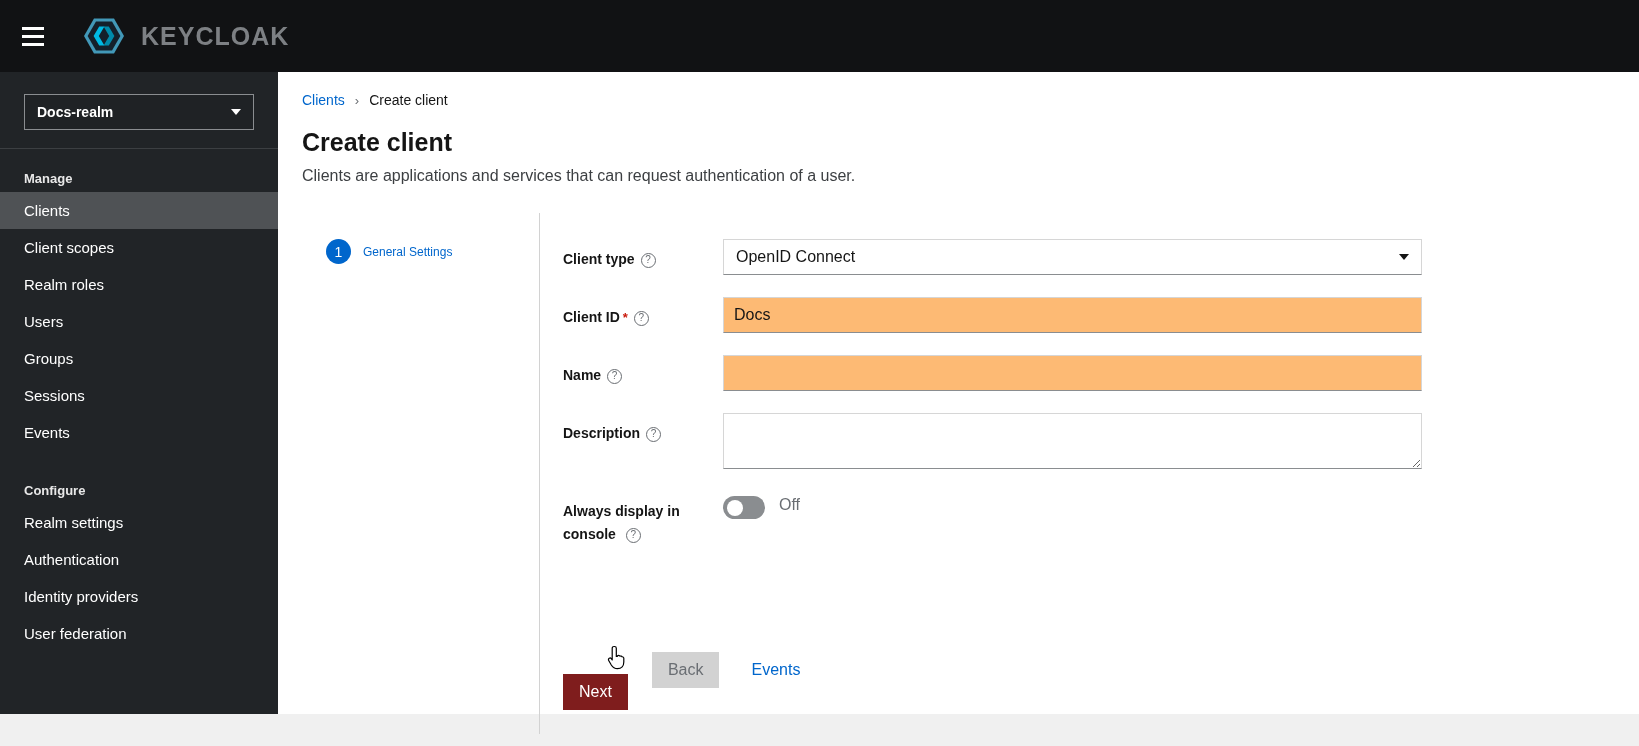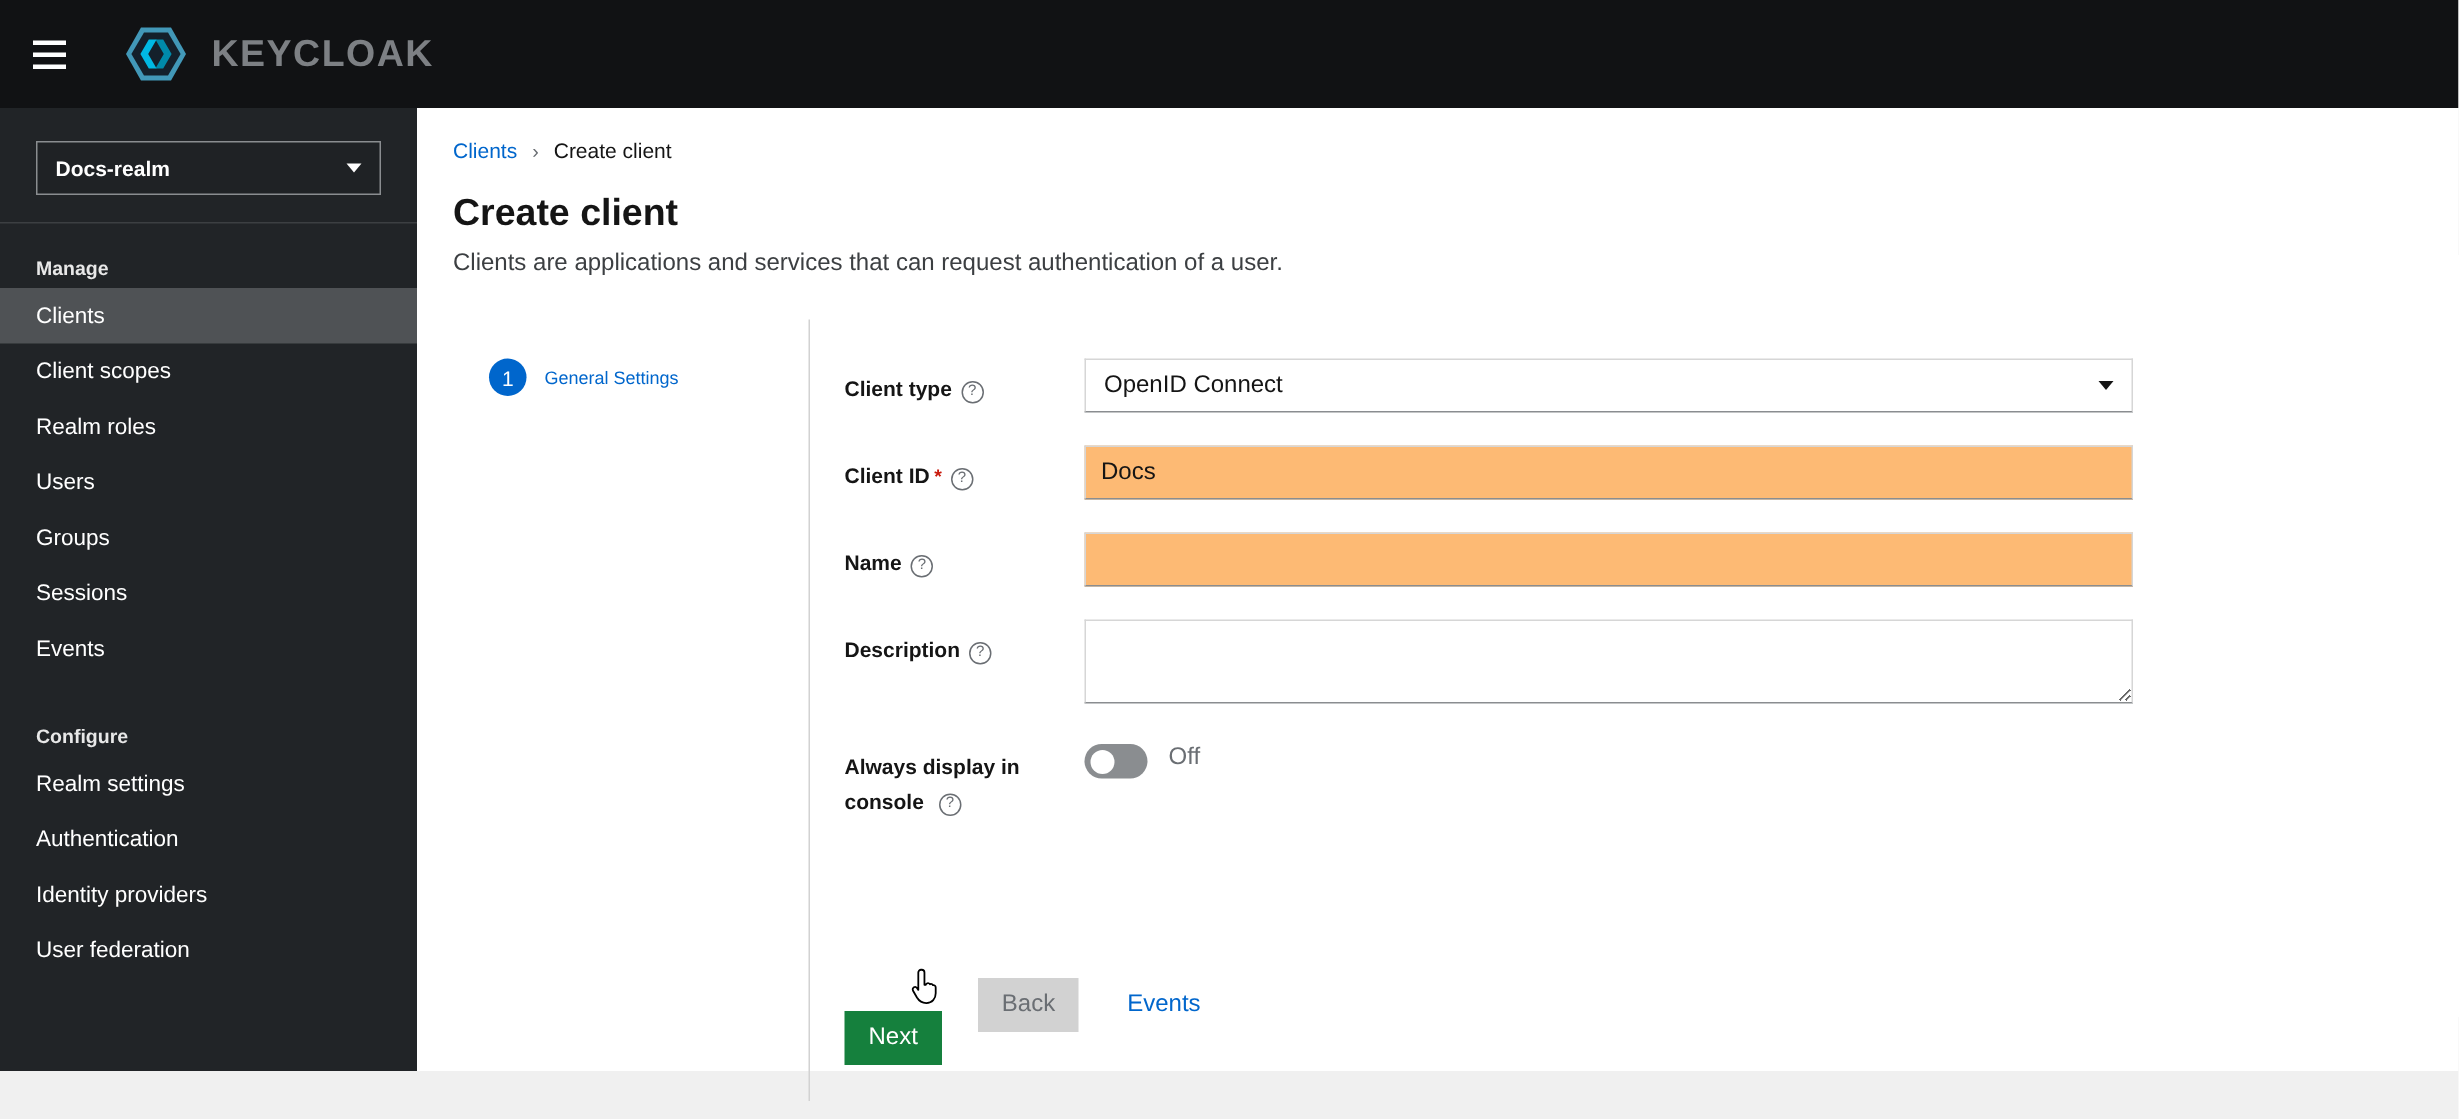--- a/index.html
+++ b/index.html
@@ -90,21 +90,21 @@
     border: 1px solid #d6d6d6; border-bottom-color: #8a8d90; font-family: inherit; resize: both; display: block;
   }
 
   .switch-row { display: flex; align-items: flex-start; gap: 14px; padding-top: 5px; }
   .switch { width: 42px; height: 23px; border-radius: 12px; background: #8a8d90; position: relative; cursor: pointer; flex-shrink: 0; }
   .switch .knob { position: absolute; left: 4px; top: 3.5px; width: 16px; height: 16px; border-radius: 50%; background: #fff; }
   .switch-state { font-size: 16px; color: #6a6e73; }
 
   .wizard-footer { margin-top: 84px; display: flex; align-items: center; }
   .btn { font-size: 16px; height: 36px; padding: 0 16px; border: none; cursor: pointer; font-family: inherit; }
-  .btn-primary { background: #15803d; color: #fff; margin-top: 44px; }
+  .btn-primary { background: #7f1d1d; color: #fff; margin-top: 44px; }
   .btn-secondary { background: #d2d2d2; color: #6a6e73; cursor: not-allowed; margin-left: 24px; }
   .btn-link { background: none; color: #0066cc; margin-left: 32px; padding: 0; }
   .next-wrap { position: relative; display: inline-block; }
   .cursor-icon { position: absolute; left: 44px; top: 15px; pointer-events: none; }
 </style>
 </head>
 <body>
 
 <header class="app-header">
   <button class="hamburger">

